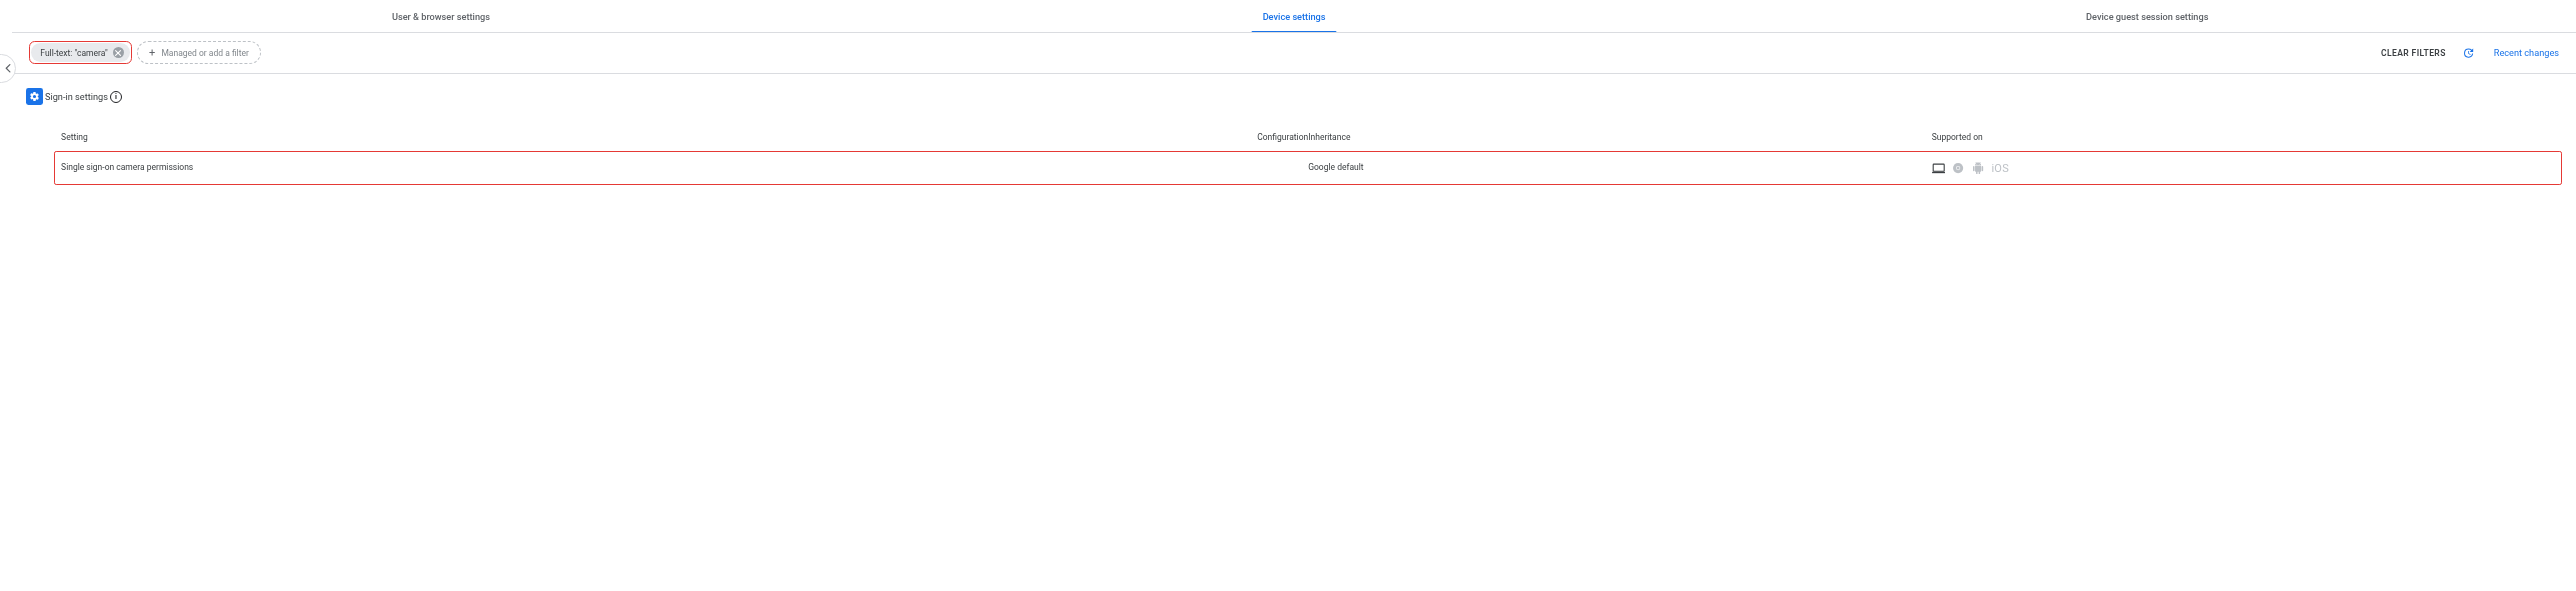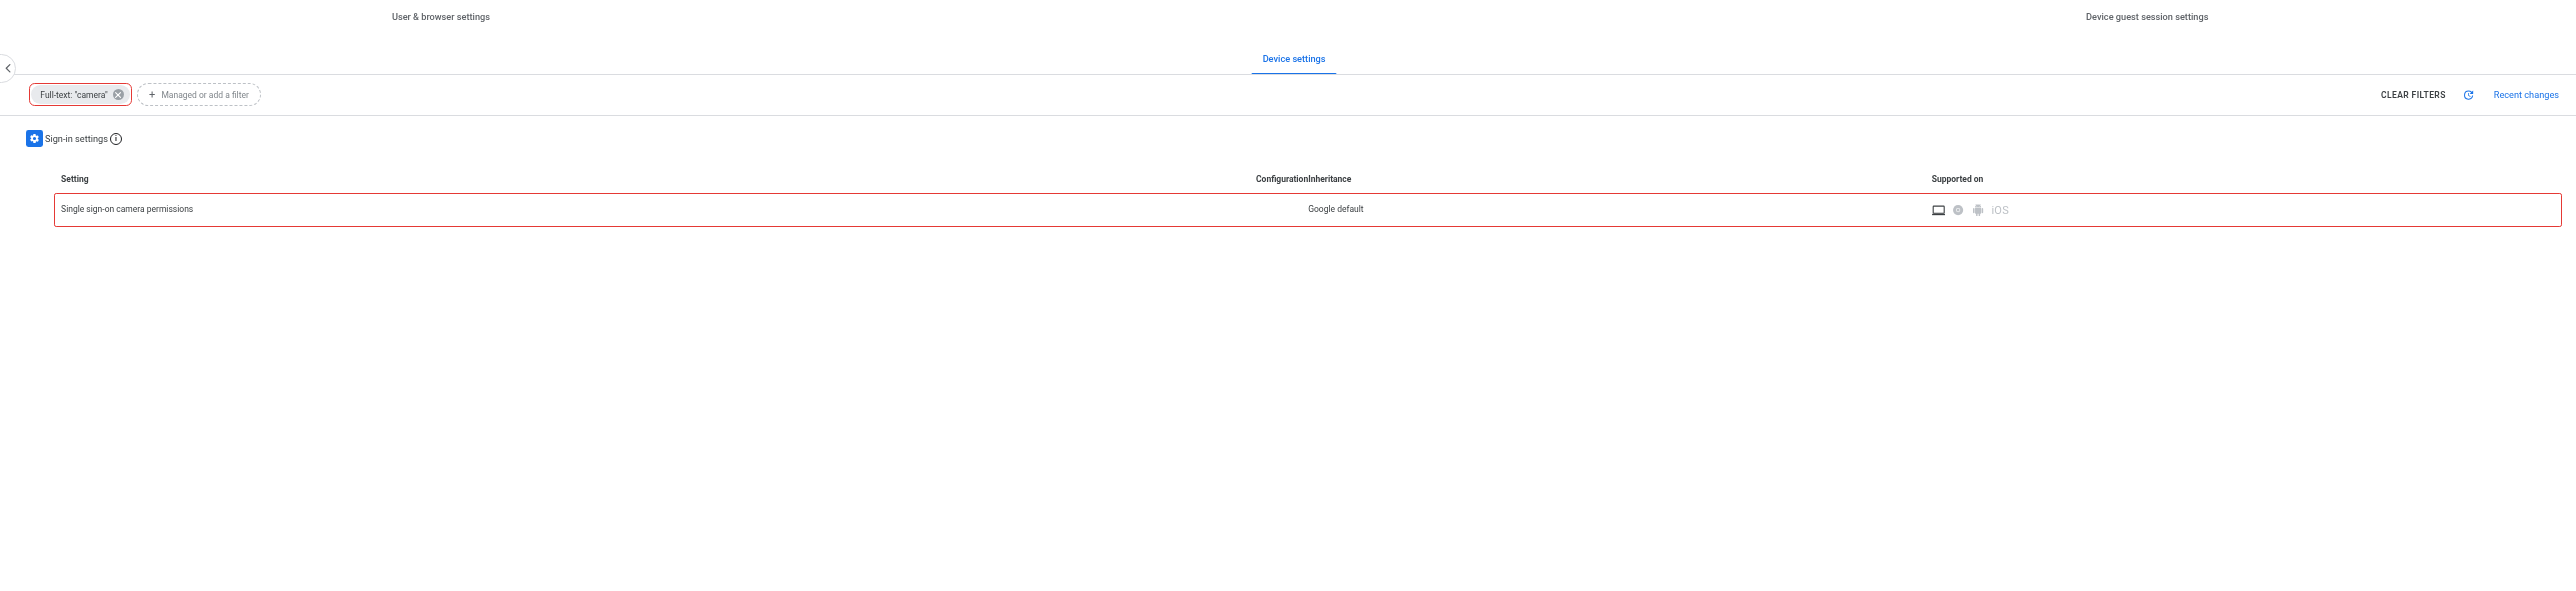--- a/index.html
+++ b/index.html
@@ -45,21 +45,20 @@
       text-align: center;
       padding: 11px 7.3px 9.8px;
       font-size: 9.2px;
       font-weight: 500;
       color: #5f6368;
       cursor: pointer;
       position: relative;
     }
     .tab.active {
       color: #1a73e8;
-      margin-top: 42px;
     }
     .tab.active::after {
       content: '';
       position: absolute;
       bottom: -0.6px;
       left: 50%;
       transform: translateX(-50%);
       width: 85px;
       height: 1.8px;
       background: #1a73e8;
@@ -180,21 +179,21 @@
     .table {
       width: 100%;
       margin-left: 29px;
       width: calc(100% - 29px);
     }
     .table-row {
       display: flex;
       padding: 9.8px 6.1px;
     }
     .table-header {
-      font-weight: 700;
+      font-weight: 400;
       color: #3c4043;
       font-size: 8.5px;
     }
     .col-setting { flex: 0 0 25%; }
     .col-config { flex: 0 0 25%; text-align: right; }
     .col-inherit { flex: 0 0 25%; }
     .col-support { flex: 0 0 25%; display: flex; align-items: center; gap: 7.3px; }
     .data-row {
       outline: 1.8px solid #e53935;
       outline-offset: -0.6px;

